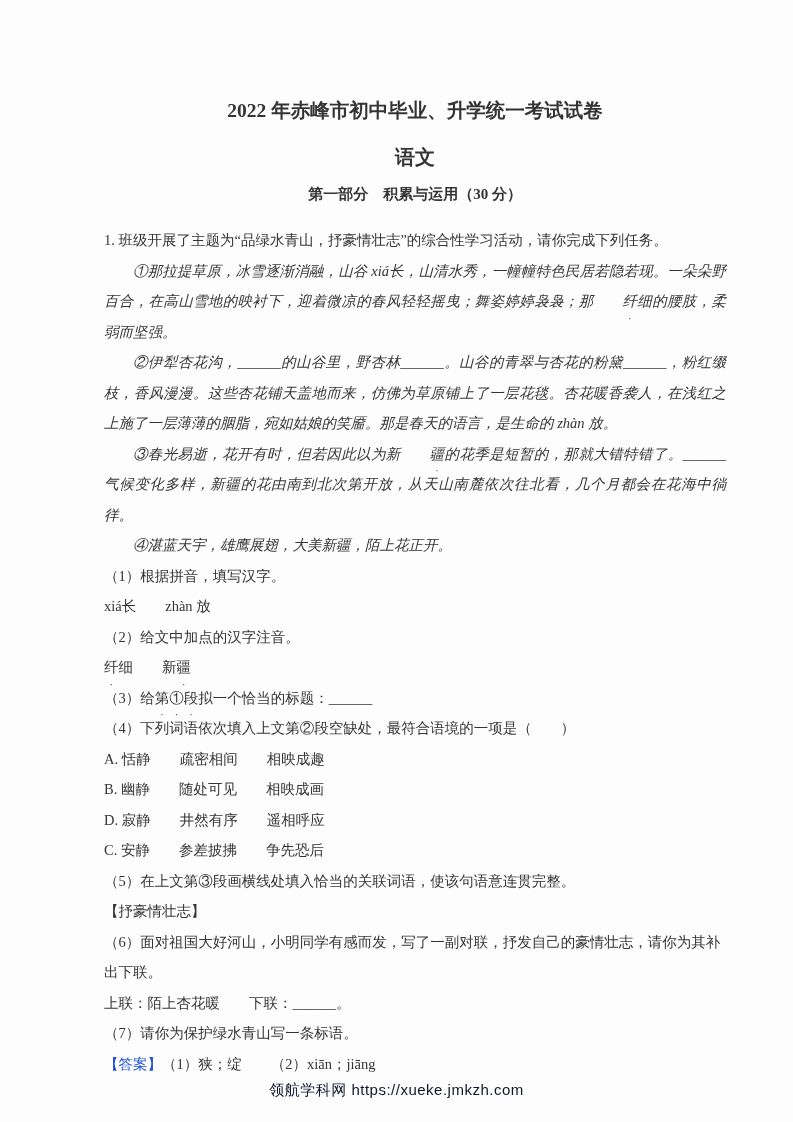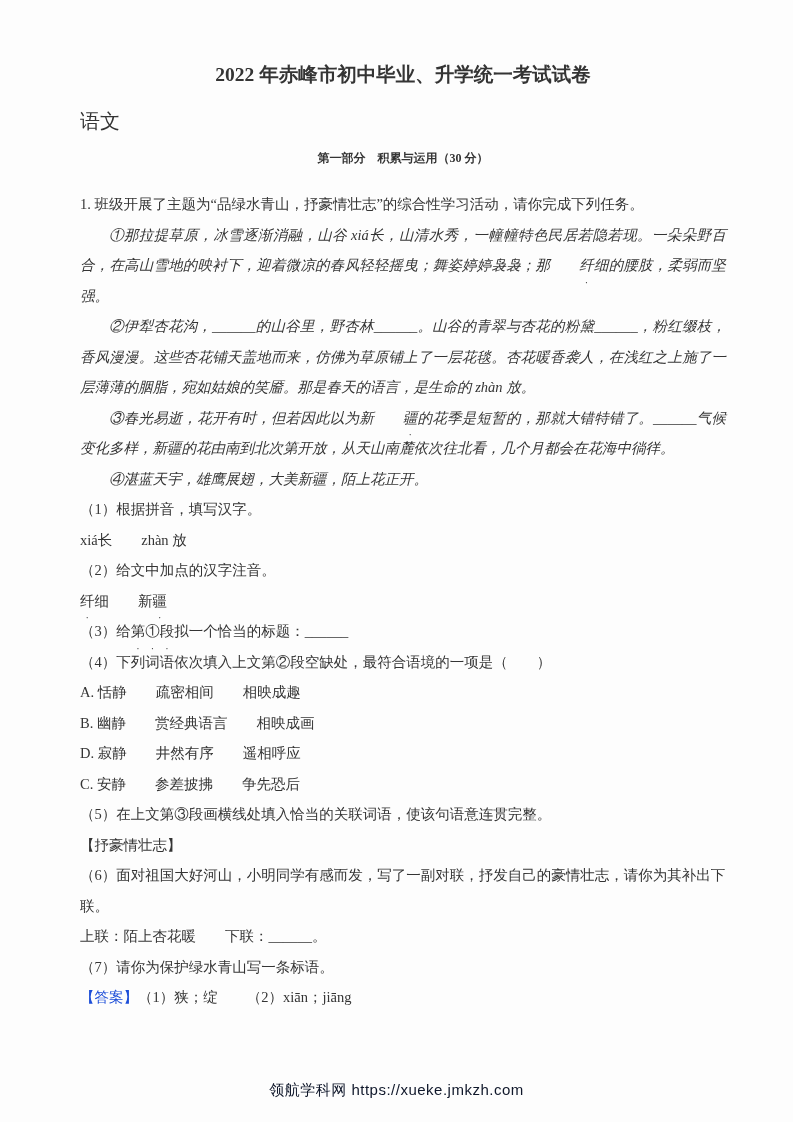--- a/index.html
+++ b/index.html
@@ -9,37 +9,39 @@
   }
   body {
     width: 793px;
     height: 1122px;
     position: relative;
     overflow: hidden;
     font-family: "Liberation Serif", "DejaVu Serif", serif;
     color: #343434;
   }
   .page {
-    padding: 62px 67px 0 80px;
+    padding: 62px 67px 0 104px;
+    margin-top: 36px;
   }
   .title {
     font-size: 19.5px;
     font-weight: bold;
     text-align: center;
     line-height: 26px;
     margin: 0 0 20px 0;
   }
   .subject {
     font-size: 20px;
-    font-weight: normal;
+    font-weight: bold;
+    text-align: center;
     line-height: 26px;
     margin: 0 0 13px 0;
   }
   .section-heading {
-    font-size: 12px;
+    font-size: 15px;
     font-weight: bold;
     text-align: center;
     line-height: 22px;
     margin: 0 0 20px 0;
   }
   p.line {
     margin: 0;
     font-size: 14.5px;
     line-height: 30.5px;
   }
@@ -98,21 +100,21 @@
   <p class="line">xiá长　　zhàn 放</p>
 
   <p class="line">（2）给文中加点的汉字注音。</p>
   <p class="line"><span class="em-dot">纤</span><span>细　　新</span><span class="em-dot">疆</span></p>
 
   <p class="line"><span>（3）给</span><span class="em-dot">第</span><span class="em-dot">①</span><span class="em-dot">段</span><span>拟一个恰当的标题：______</span></p>
 
   <p class="line">（4）下列词语依次填入上文第②段空缺处，最符合语境的一项是（　　）</p>
 
   <p class="line">A. 恬静　　疏密相间　　相映成趣</p>
-  <p class="line">B. 幽静　　赏经典语言　　相映成画</p>
+  <p class="line">B. 幽静　　随处可见　　相映成画</p>
   <p class="line">D. 寂静　　井然有序　　遥相呼应</p>
   <p class="line">C. 安静　　参差披拂　　争先恐后</p>
 
   <p class="line">（5）在上文第③段画横线处填入恰当的关联词语，使该句语意连贯完整。</p>
 
   <p class="line">【抒豪情壮志】</p>
   <p class="line">（6）面对祖国大好河山，小明同学有感而发，写了一副对联，抒发自己的豪情壮志，请你为其补出下联。</p>
   <p class="line">上联：陌上杏花暖　　下联：______。</p>
   <p class="line">（7）请你为保护绿水青山写一条标语。</p>
 

